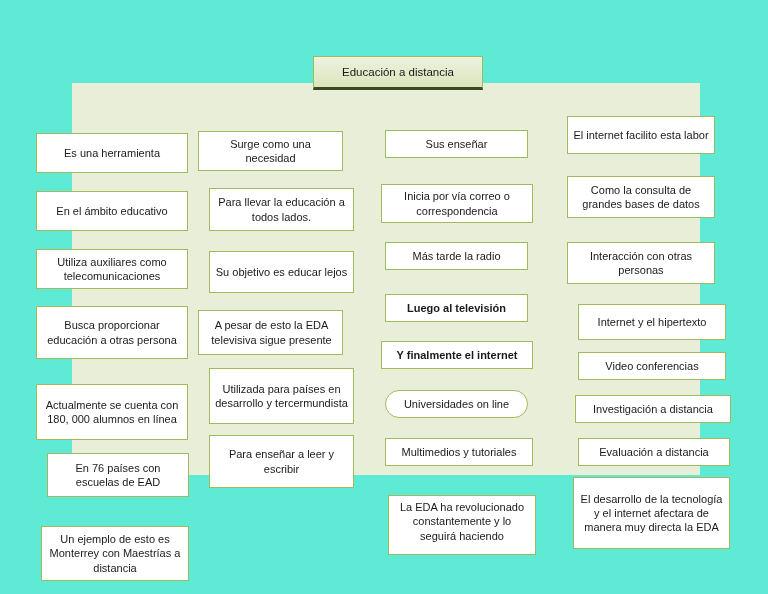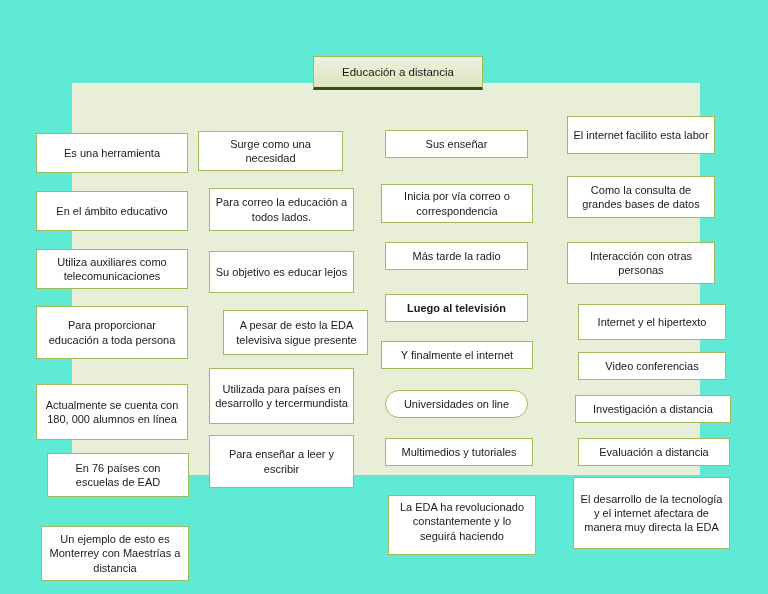--- a/index.html
+++ b/index.html
@@ -63,35 +63,35 @@
 <div id="canvas">
 
   <div id="backdrop" style="left: 72px; top: 83px; width: 628px; height: 392px; background: rgb(233, 238, 217);"></div>
 
   <div class="title-node" id="title-node" style="left: 313px; top: 56px; width: 170px; height: 34px;">Educación a distancia</div>
 
   <div id="columns-host">
       <div class="node" style="left: 36px; top: 133px; width: 152px; height: 40px;">Es una herramienta</div>
       <div class="node" style="left: 36px; top: 191px; width: 152px; height: 40px;">En el ámbito educativo</div>
       <div class="node" style="left: 36px; top: 249px; width: 152px; height: 40px;">Utiliza auxiliares como telecomunicaciones</div>
-      <div class="node" style="left: 36px; top: 306px; width: 152px; height: 53px;">Para proporcionar educación a toda persona</div>
+      <div class="node" style="left: 36px; top: 306px; width: 152px; height: 53px;">Busca proporcionar educación a otras persona</div>
       <div class="node" style="left: 36px; top: 384px; width: 152px; height: 56px;">Actualmente se cuenta con  180, 000  alumnos en línea</div>
       <div class="node" style="left: 47px; top: 453px; width: 142px; height: 44px;">En 76  países con escuelas de EAD</div>
       <div class="node" style="left: 41px; top: 526px; width: 148px; height: 55px;">Un ejemplo de esto es Monterrey con Maestrías a distancia</div>
       <div class="node" style="left: 198px; top: 131px; width: 145px; height: 40px;">Surge como una necesidad</div>
-      <div class="node" style="left: 209px; top: 188px; width: 145px; height: 43px;">Para correo la educación a todos lados.</div>
+      <div class="node" style="left: 209px; top: 188px; width: 145px; height: 43px;">Para llevar la educación a todos lados.</div>
       <div class="node" style="left: 209px; top: 251px; width: 145px; height: 42px;">Su objetivo es educar lejos</div>
-      <div class="node" style="left: 223px; top: 310px; width: 145px; height: 45px; padding-left: 7px;">A pesar de esto la EDA televisiva sigue presente</div>
+      <div class="node" style="left: 198px; top: 310px; width: 145px; height: 45px; padding-left: 7px;">A pesar de esto la EDA televisiva sigue presente</div>
       <div class="node" style="left: 209px; top: 368px; width: 145px; height: 56px;">Utilizada para países en desarrollo y tercermundista</div>
       <div class="node" style="left: 209px; top: 435px; width: 145px; height: 53px;">Para enseñar a leer y escribir</div>
       <div class="node" style="left: 385px; top: 130px; width: 143px; height: 28px;">Sus enseñar</div>
       <div class="node" style="left: 381px; top: 184px; width: 152px; height: 39px;">Inicia por vía correo o correspondencia</div>
       <div class="node" style="left: 385px; top: 242px; width: 143px; height: 28px;">Más tarde la radio</div>
       <div class="node" style="left: 385px; top: 294px; width: 143px; height: 28px; font-weight: bold;">Luego al televisión</div>
-      <div class="node" style="left: 381px; top: 341px; width: 152px; height: 28px;">Y finalmente el internet</div>
+      <div class="node" style="left: 381px; top: 341px; width: 152px; height: 28px; font-weight: bold;">Y finalmente el internet</div>
       <div class="node" style="left: 385px; top: 390px; width: 143px; height: 28px; border-radius: 14px;">Universidades on line</div>
       <div class="node" style="left: 385px; top: 438px; width: 148px; height: 28px;">Multimedios  y tutoriales</div>
       <div class="node clipped" style="left: 388px; top: 495px; width: 148px; height: 60px;">La EDA ha revolucionado constantemente y lo seguirá haciendo</div>
       <div class="node" style="left: 567px; top: 116px; width: 148px; height: 38px;">El internet facilito esta labor</div>
       <div class="node" style="left: 567px; top: 176px; width: 148px; height: 42px;">Como la consulta de grandes bases de datos</div>
       <div class="node" style="left: 567px; top: 242px; width: 148px; height: 42px;">Interacción con otras personas</div>
       <div class="node" style="left: 578px; top: 304px; width: 148px; height: 36px;">Internet y el hipertexto</div>
       <div class="node" style="left: 578px; top: 352px; width: 148px; height: 28px;">Video conferencias</div>
       <div class="node" style="left: 575px; top: 395px; width: 156px; height: 28px;">Investigación a distancia</div>
       <div class="node" style="left: 578px; top: 438px; width: 152px; height: 28px;">Evaluación a distancia</div>

